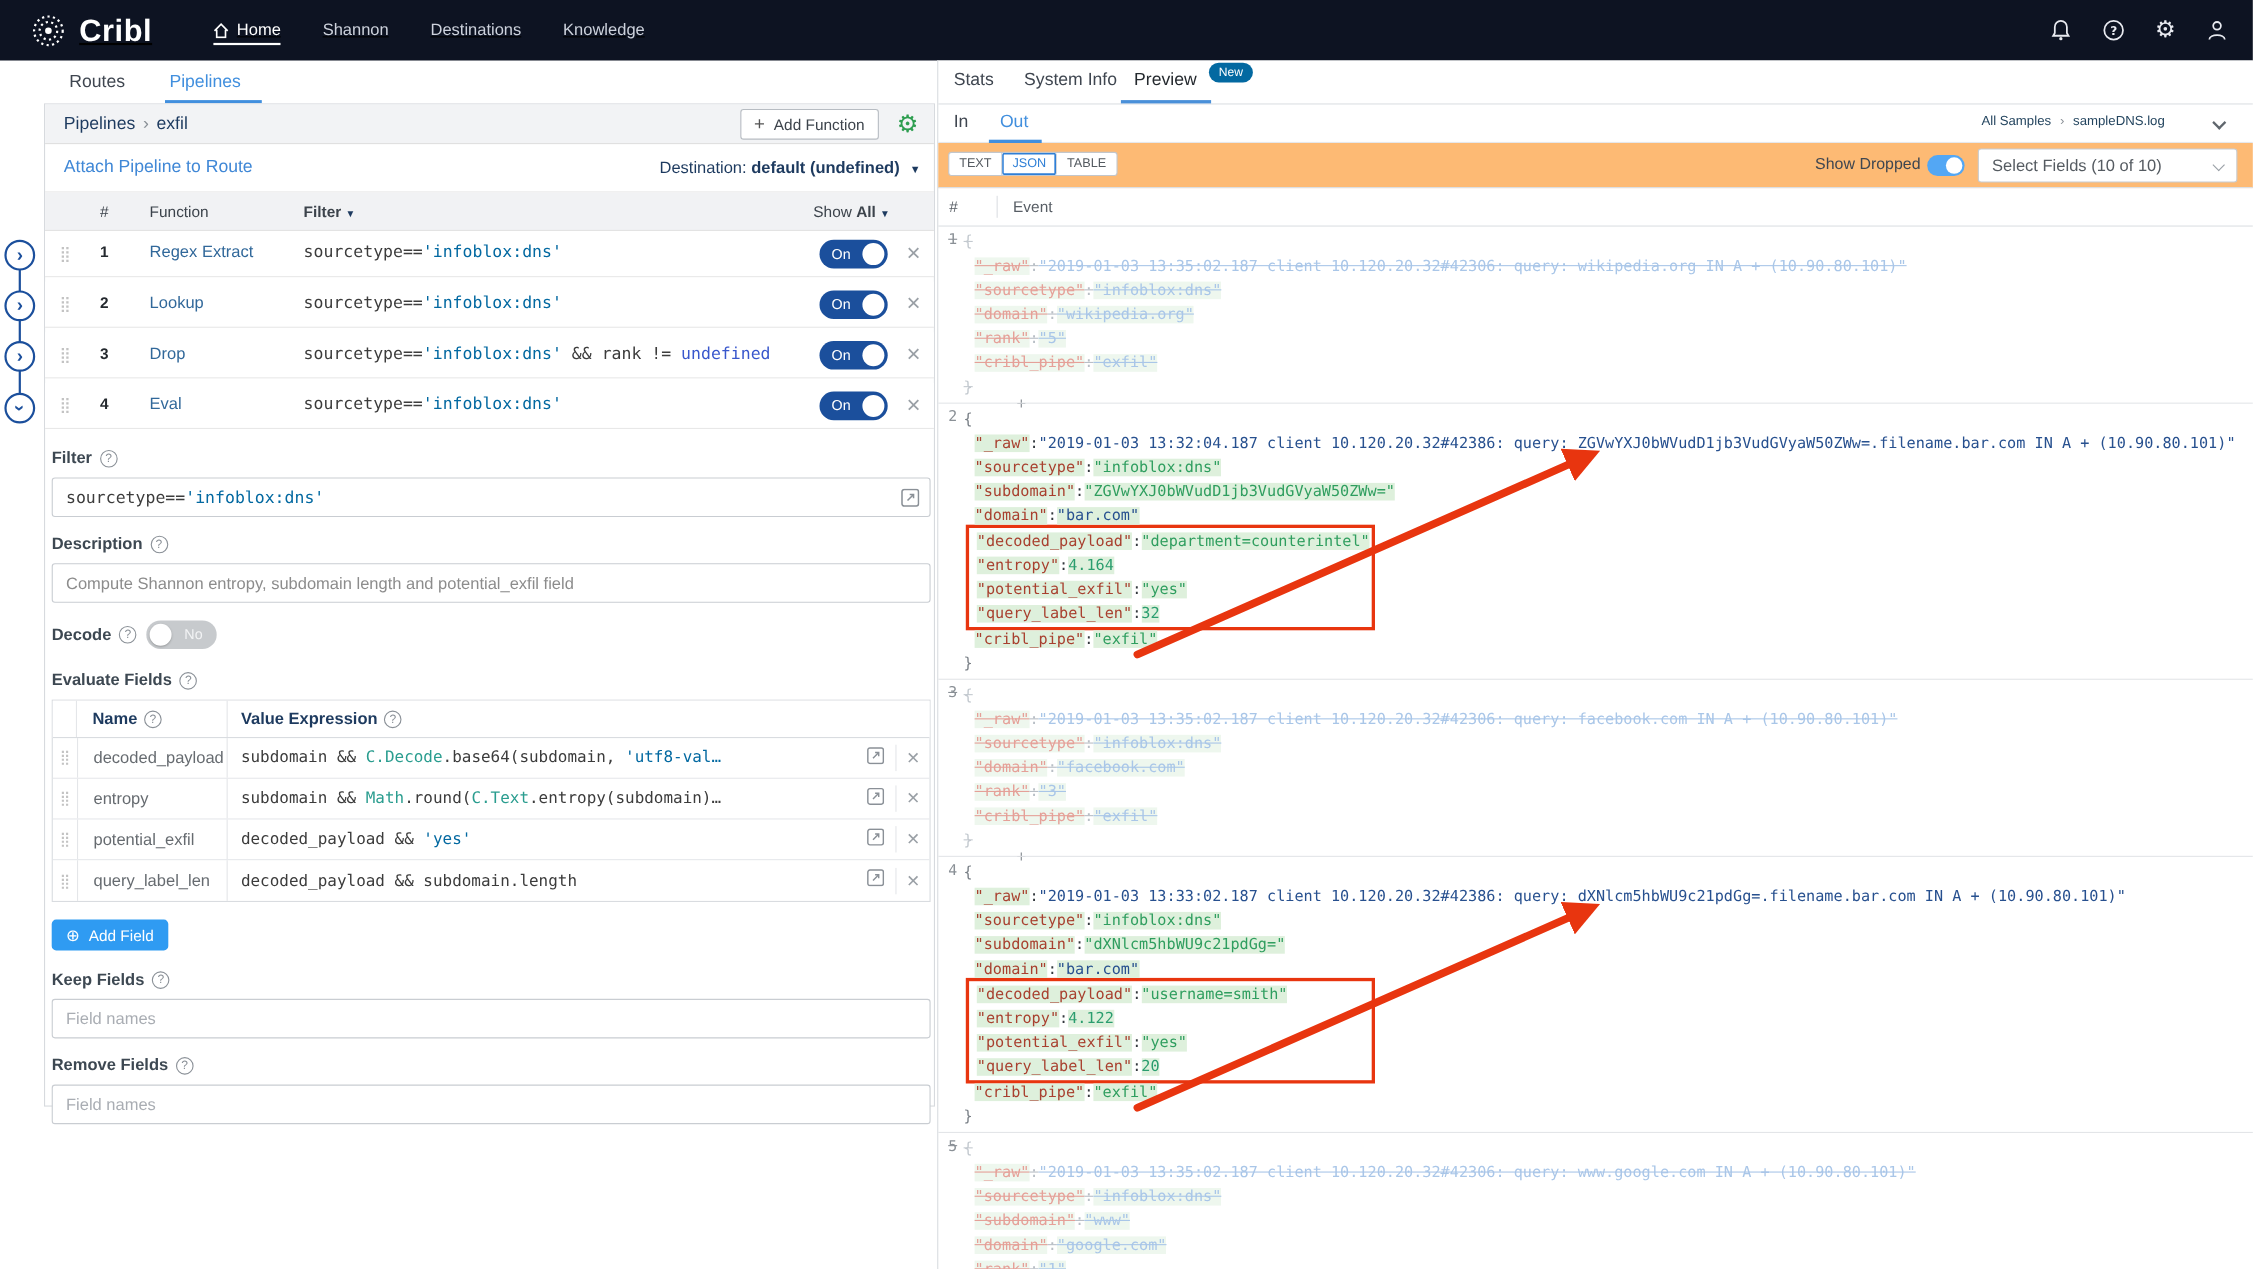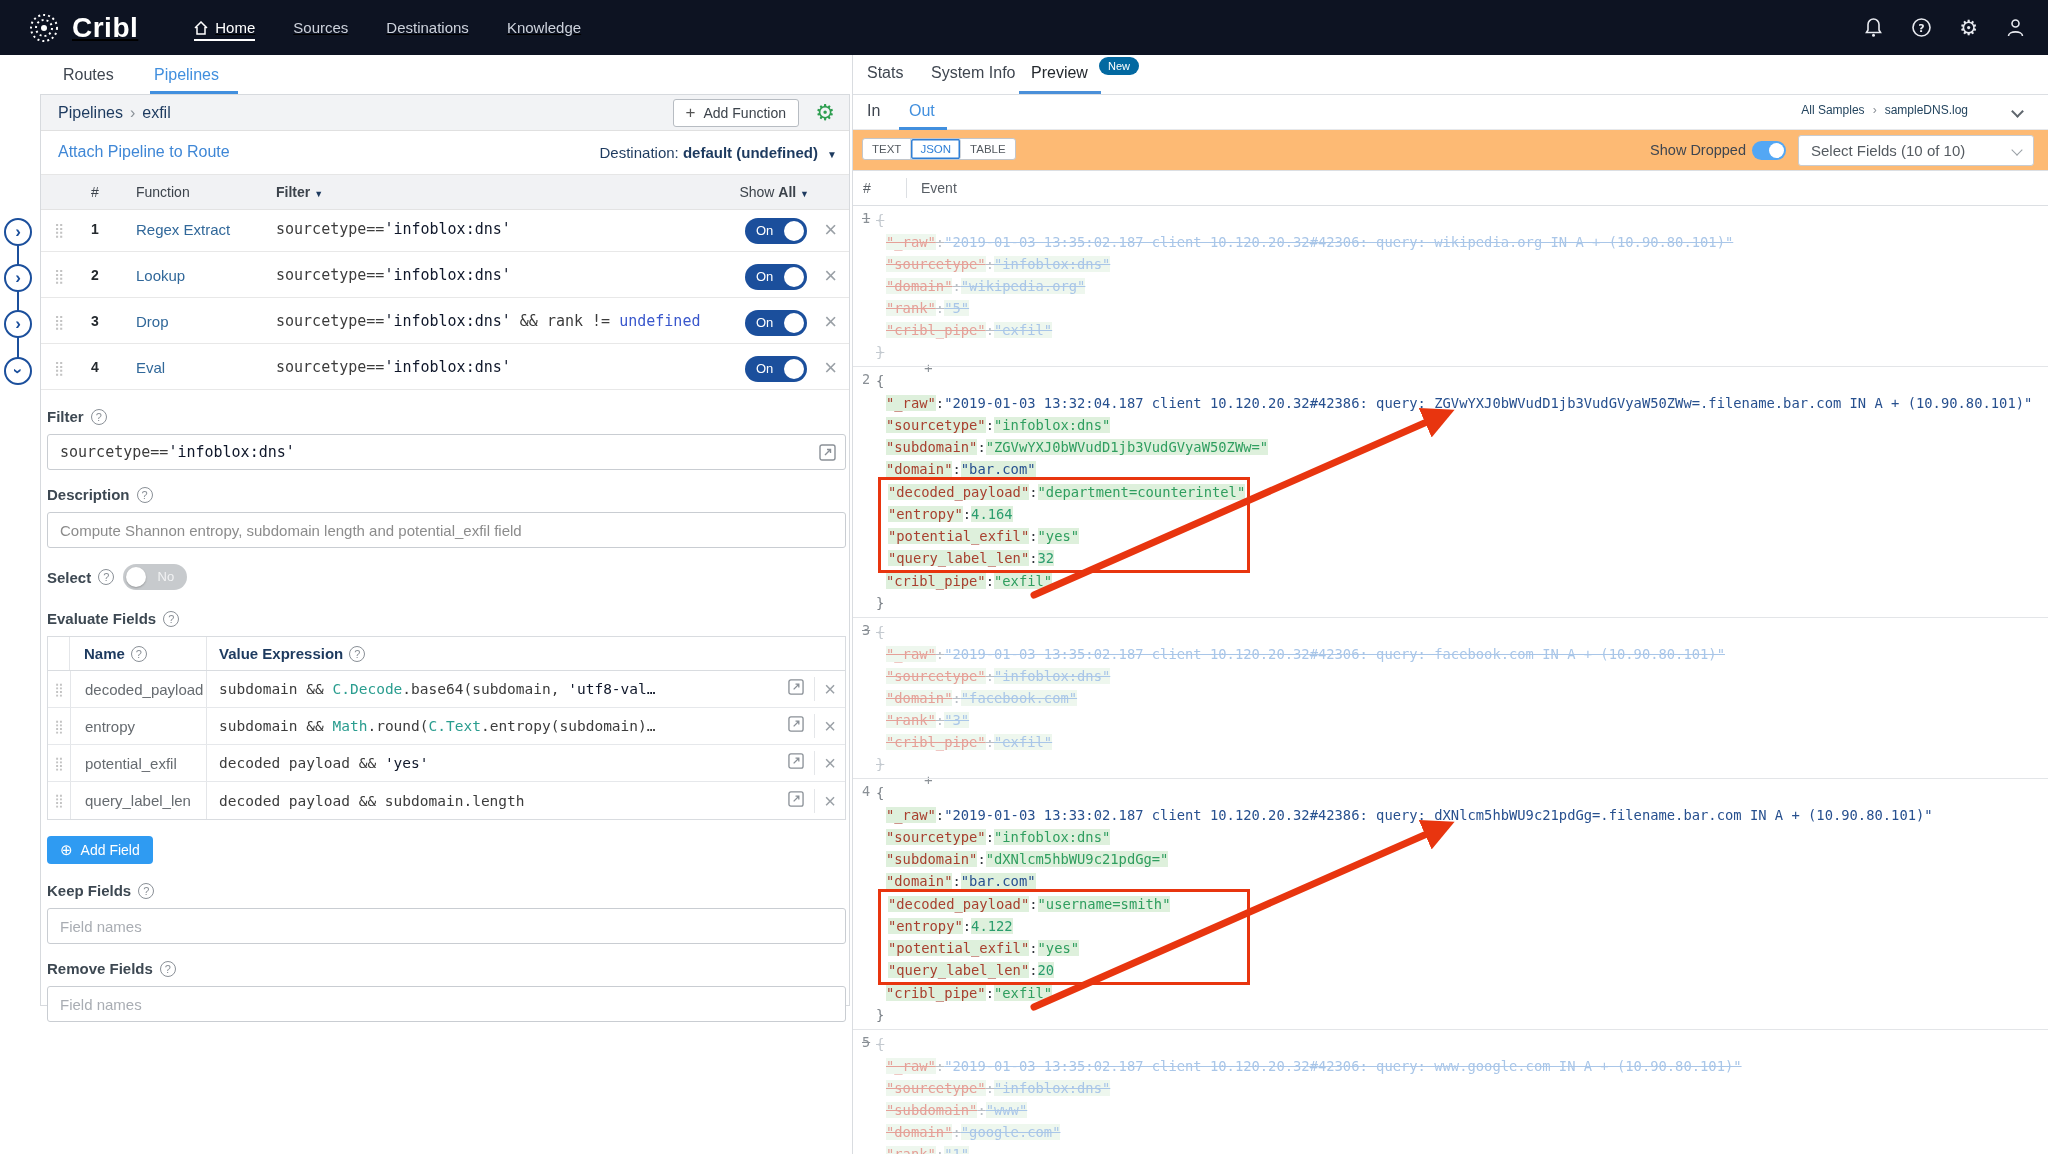--- a/index.html
+++ b/index.html
@@ -48,21 +48,21 @@
   .fnheader .h-fn { position:absolute; left:95px; top:9px; }
   .fnheader .h-filter { position:absolute; left:235px; top:9px; font-weight:bold; }
   .fnheader .h-show { position:absolute; right:40px; top:9px; }
   .fnheader .h-show b { font-weight:bold; }
 
   .fn-row { position:relative; height:42px; margin-bottom:4px; border-bottom:1px solid #e8e8e8; background:#fff; }
   .drag { position:absolute; left:13px; top:12px; color:#c3c3c3; font-size:14px; cursor:grab; }
   .fn-num { position:absolute; left:50px; top:11px; font-size:14px; font-weight:bold; color:#24292e; }
   .fn-name { position:absolute; left:95px; top:11px; font-size:15px; color:#31689a; cursor:pointer; }
   .fn-filter { position:absolute; left:235px; top:10px; font-size:15px; white-space:pre; }
-  .c-def { color:#3c3c3c; } .c-str { color:#0f172a; } .c-kw { color:#3957cc; } .c-cls { color:#2a9d8f; }
+  .c-def { color:#3c3c3c; } .c-str { color:#0369a1; } .c-kw { color:#3957cc; } .c-cls { color:#2a9d8f; }
   .pill-on { position:absolute; right:42px; top:8px; width:62px; height:26px; border-radius:13px;
     background:#1b4f9c; cursor:pointer; }
   .pill-on .lbl { position:absolute; left:11px; top:5px; color:#fff; font-size:13px; }
   .pill-on .knob { position:absolute; right:3px; top:3px; width:20px; height:20px; border-radius:50%; background:#fff; }
   .row-x { position:absolute; right:12px; top:8px; font-size:22px; color:#9aa0a6; cursor:pointer; line-height:24px; }
 
   .config { position:relative; padding:14px 5px 0 6px; }
   .cfg-label { font-size:15px; font-weight:bold; color:#3d4852; display:flex; align-items:center; gap:7px; margin-bottom:9px;}
   .qmark { width:16px; height:16px; border:1px solid #8a9097; border-radius:50%; color:#8a9097;
     font-size:11px; display:inline-flex; align-items:center; justify-content:center; font-weight:normal; }
@@ -183,21 +183,21 @@
     </svg>
     <span class="brand-text">Cribl</span>
   </div>
   <div class="navitems">
     <span class="navitem active">
       <svg width="14" height="14" viewBox="0 0 14 14">
         <path d="M1 7 L7 1 L13 7 M3 6 V13 H11 V6" fill="none" stroke="#fff" stroke-width="1.5"></path>
       </svg>
       <span>Home</span>
     </span>
-    <span class="navitem">Sources</span>
+    <span class="navitem">Shannon</span>
     <span class="navitem">Destinations</span>
     <span class="navitem">Knowledge</span>
   </div>
   <div class="nav-icons">
     <span>
       <svg width="21" height="21" viewBox="0 0 21 21">
           <path d="M10.5 2 a5.5 5.5 0 0 1 5.5 5.5 V13 l1.5 2.5 H3.5 L5 13 V7.5 A5.5 5.5 0 0 1 10.5 2 Z" fill="none" stroke="#e8eaf0" stroke-width="1.6"></path>
           <circle cx="10.5" cy="18.2" r="1.5" fill="#e8eaf0"></circle>
         </svg>
     </span>
@@ -325,21 +325,21 @@
     </div>
     <div class="cfg-label">
       <span>Description</span>
         <span class="qmark">?</span>
     </div>
     <div class="inputbox" style="padding-right:12px;">
       <span class="plain">Compute Shannon entropy, subdomain length and potential_exfil field</span>
     </div>
     <div class="finalrow">
       <div class="cfg-label" style="margin-bottom:0;">
-        <span>Select</span>
+        <span>Decode</span>
           <span class="qmark">?</span>
       </div>
       <span class="pill-no">
         <span class="knob"></span>
           <span class="lbl">No</span>
       </span>
     </div>
     <div class="cfg-label">
       <span>Evaluate Fields</span>
         <span class="qmark">?</span>

